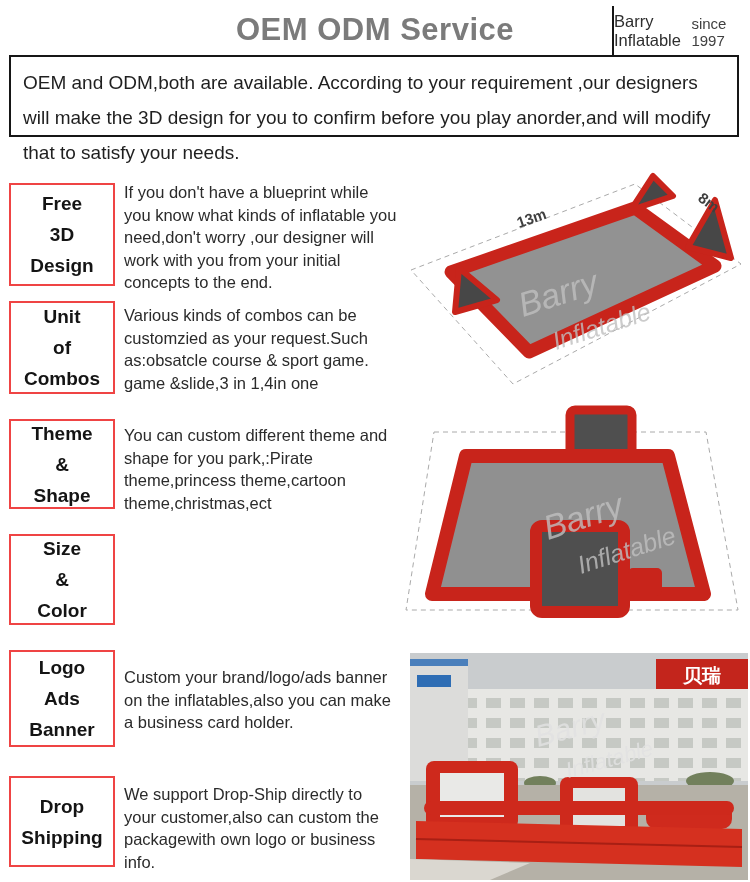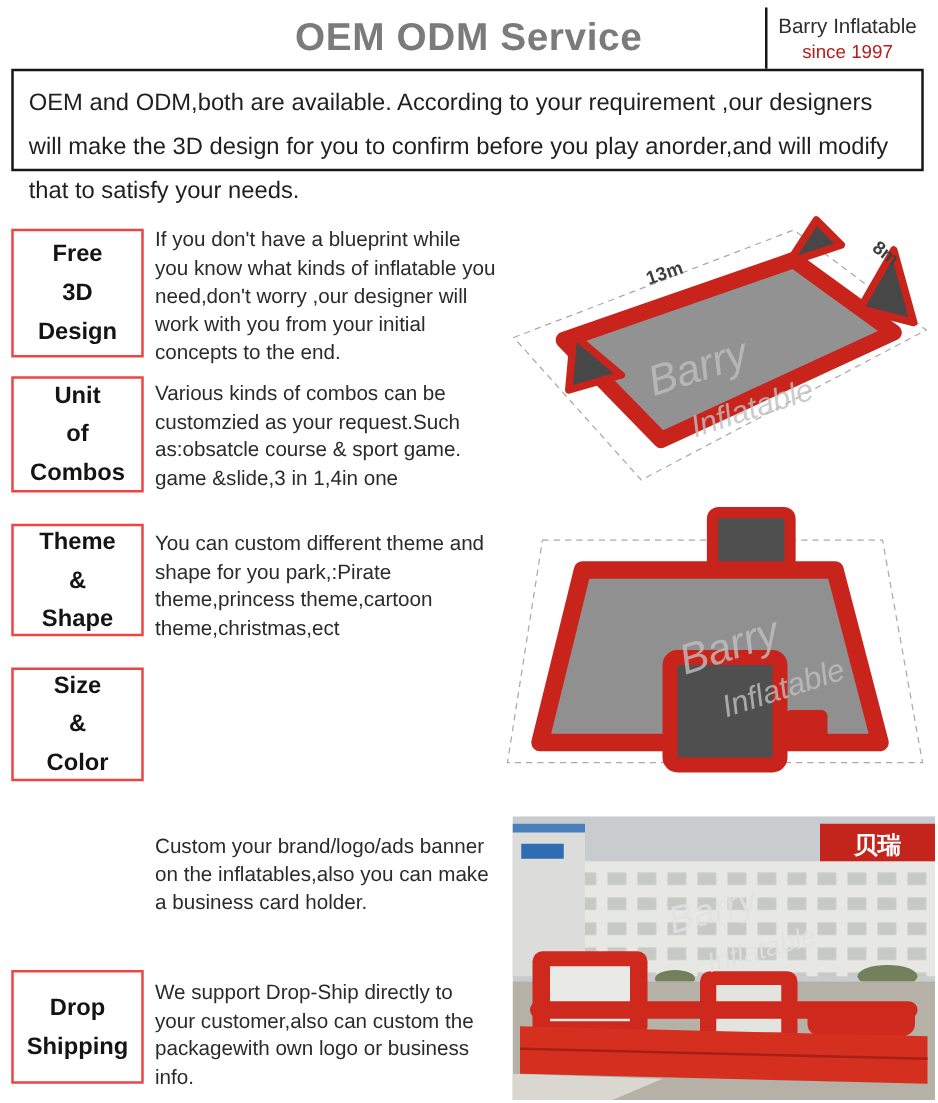--- a/index.html
+++ b/index.html
@@ -1,24 +1,24 @@
 <!DOCTYPE html>
 <html><head>
 <meta charset="utf-8">
 <style>
   html,body{margin:0;padding:0;background:#ffffff;}
   #page{position:relative;width:750px;height:882px;background:#fff;overflow:hidden;
         font-family:"Liberation Sans","DejaVu Sans",sans-serif;}
   .page-title{position:absolute;left:0;top:12px;width:100%;text-align:center;
         font-size:31px;font-weight:bold;color:#7b7b7b;letter-spacing:.5px;}
   .brand-box{position:absolute;left:612px;top:6px;width:128px;height:49px;
-        border-left:2px solid #161616;display:flex;flex-direction:column;
+        border-left:2px solid #161616;display:flex;flex-direction:row;
         align-items:center;justify-content:center;}
   .brand-line1{font-size:16.5px;color:#2e2e2e;}
-  .brand-line2{font-size:15px;color:#b91c1c;margin-top:2px;}
+  .brand-line2{font-size:15px;color:#404040;margin-top:2px;}
   .intro-box{position:absolute;left:9px;top:55px;width:730px;height:82px;
         box-sizing:border-box;border:2px solid #161616;padding:8px 12px 0 12px;
         font-size:19px;line-height:35px;color:#1f1f1f;}
   .label-box{position:absolute;left:9px;width:106px;box-sizing:border-box;
         border:2px solid #ef4444;display:flex;align-items:center;justify-content:center;
         text-align:center;background:#fff;}
   .label-box span{white-space:pre-line;font-weight:bold;font-size:19px;
         line-height:31px;color:#141414;}
   .desc{position:absolute;left:124px;width:274px;
         font-size:16.5px;line-height:22.5px;color:#2b2b2b;}
@@ -53,20 +53,25 @@
     </div>
   <div class="label-box" style="top:419px;height:90px;">
     <span>Theme
 &amp;
 Shape</span>
     </div>
   <div class="label-box" style="top:534px;height:91px;">
     <span>Size
 &amp;
 Color</span>
+    </div>
+  <div class="label-box" style="top:650px;height:97px;">
+    <span>Logo
+Ads
+Banner</span>
     </div>
   <div class="label-box" style="top:776px;height:91px;">
     <span>Drop
 Shipping</span>
     </div>
 
   <div class="desc" style="top:181px;">If you don't have a blueprint while you know what kinds of inflatable you need,don't worry ,our designer will work  with you from your initial concepts to the end.</div>
   <div class="desc" style="top:304px;">Various kinds of combos can be customzied as your request.Such as:obsatcle course &amp; sport game. game &amp;slide,3 in 1,4in one</div>
   <div class="desc" style="top:424px;">You can custom different theme and shape for you park,:Pirate theme,princess theme,cartoon theme,christmas,ect</div>
   <div class="desc" style="top:666px;">Custom your brand/logo/ads banner on the inflatables,also you can make a business card holder.</div>

